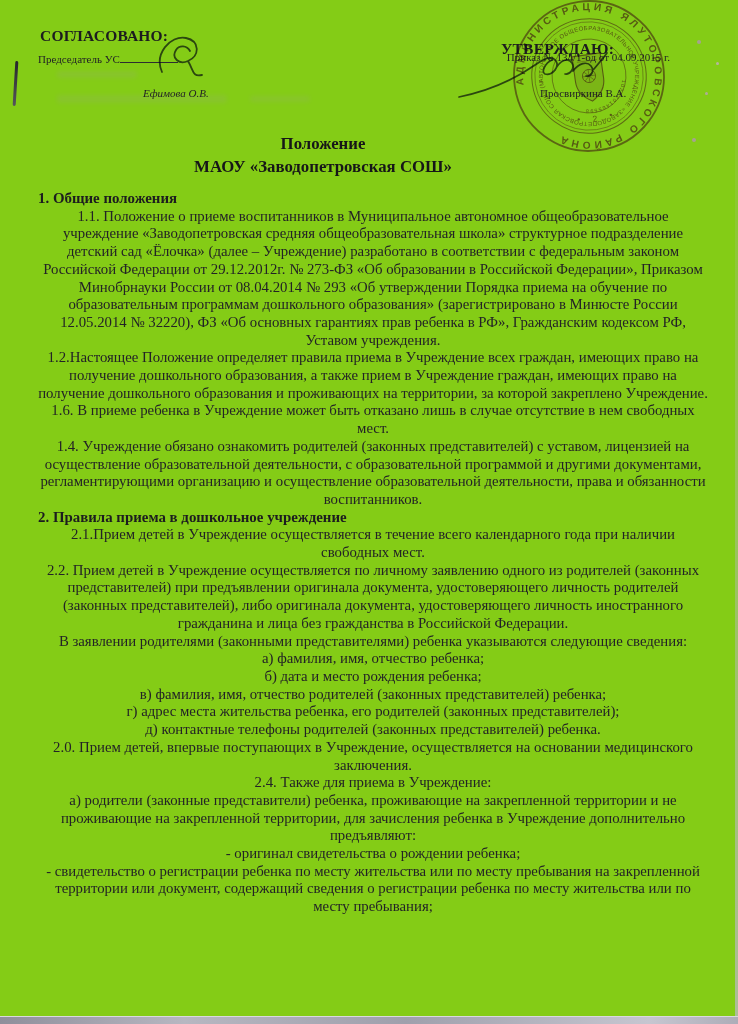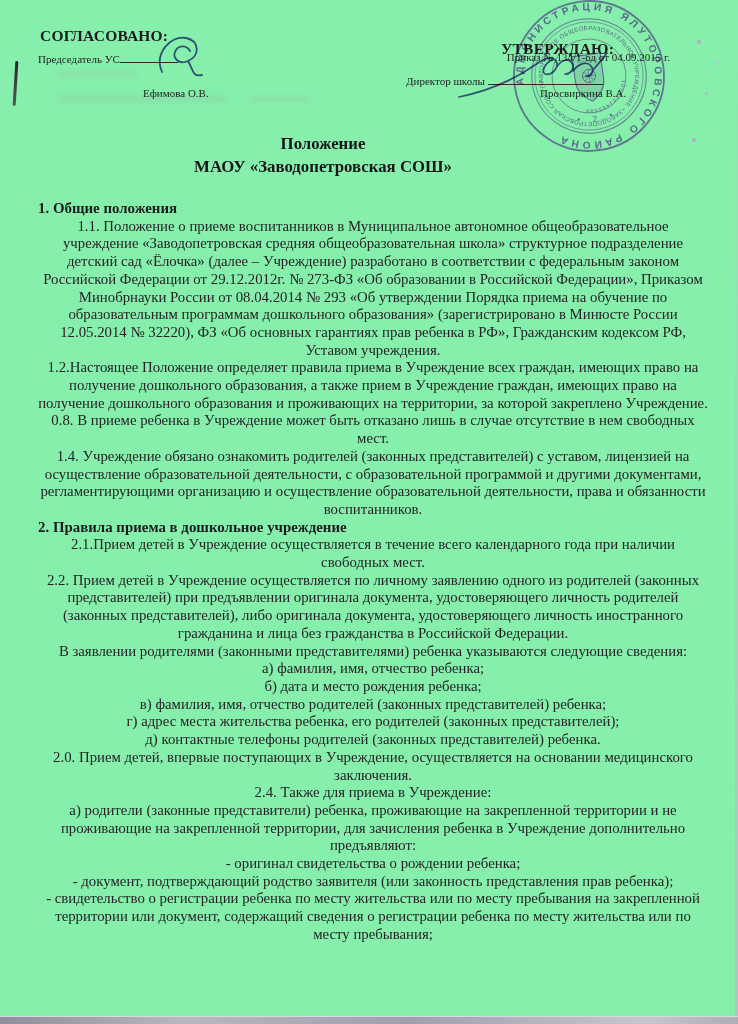--- a/index.html
+++ b/index.html
@@ -1,30 +1,30 @@
 <!DOCTYPE html>
 <html lang="ru"><head>
 <meta charset="utf-8">
 <style>
   html,body { margin:0; padding:0; background:#e9e9ec; }
   .page {
     position:relative; width:738px; height:1024px; margin:0 auto;
-    background:#86efac; overflow:hidden;
+    background:#84cc16; overflow:hidden;
     font-family:"Liberation Serif", serif; color:#232326;
   }
   
   .abs { position:absolute; }
   .hdr-label { font-weight:bold; font-size:15.5px; letter-spacing:.2px; color:#1c1c1f; }
   .hdr-text  { font-size:11px; white-space:nowrap; }
   .sigline { display:inline-block; border-bottom:1.4px solid #2d2d31; height:13px; vertical-align:baseline; }
   
   .title-block { position:absolute; top:132px; left:0; width:646px; text-align:center; }
   .title-line { font-weight:bold; font-size:16.8px; line-height:23px; color:#161618; }
   
-  .body-block { position:absolute; top:200px; left:38px; width:670px; }
+  .body-block { position:absolute; top:190px; left:38px; width:670px; }
   .sec-heading { font-weight:bold; font-size:14.9px; line-height:17.7px; color:#1c1c1f; }
   .para { margin:0; font-size:14.8px; line-height:17.7px; text-align:center; }
   
   .stamp { position:absolute; left:508px; top:-5px; width:162px; height:162px;
            mix-blend-mode:multiply; opacity:.88; pointer-events:none; }
   .stamp text { font-family:"Liberation Sans", sans-serif; }
   
   .sig { position:absolute; pointer-events:none; mix-blend-mode:multiply; }
   
   .edge-mark { position:absolute; left:14px; top:61px; width:3px; height:45px;
@@ -49,27 +49,24 @@
   <div class="ghost" style="left:250px; top:96px; width:60px; height:6px;"></div>
   <div class="speck" style="left:697px; top:40px; width:4px; height:4px; background:#b98ad6;"></div>
   <div class="speck" style="left:705px; top:92px; width:3px; height:3px; background:#c49ade;"></div>
   <div class="speck" style="left:692px; top:138px; width:4px; height:4px; background:#b98ad6;"></div>
   <div class="speck" style="left:716px; top:62px; width:3px; height:3px; background:#cfa9e6;"></div>
 
   <div class="abs hdr-label" style="left:40px; top:27px;">СОГЛАСОВАНО:</div>
   <div class="abs hdr-text" style="left:38px; top:49px;">
     <span>Председатель УС</span><span class="sigline" style="width:58px;"></span>
   </div>
-  <div class="abs hdr-text" style="left:143px; top:87px;">Ефимова О.В.</div>
+  <div class="abs hdr-text" style="left:143px; top:87px;font-style:italic;">Ефимова О.В.</div>
 
   <div class="abs hdr-label" style="left:501px; top:40px;">УТВЕРЖДАЮ:</div>
   <div class="abs hdr-text" style="right:68px; top:51px;">Приказ № 134/1-од от 04.09.2015 г.</div>
-  <div class="abs hdr-text" style="left:406px; top:71px;">
-    <span>Директор школы</span>&nbsp;<span class="sigline" style="width:115px;"></span>
-  </div>
   <div class="abs hdr-text" style="left:540px; top:87px;">Просвиркина В.А.</div>
 
   <svg class="stamp" viewBox="0 0 160 160">
     <g transform="rotate(-8 80 80)">
       <defs>
         <path id="ring-outer" d="M 15,80 A 65,65 0 1 1 145,80 A 65,65 0 1 1 15,80"></path>
         <path id="ring-mid" d="M 34.5,80 A 45.5,45.5 0 1 1 125.5,80 A 45.5,45.5 0 1 1 34.5,80"></path>
         <path id="ring-num" d="M 47,80 A 33,33 0 1 1 113,80 A 33,33 0 1 1 47,80"></path>
       </defs>
       <circle cx="80" cy="80" r="74" fill="none" stroke-width="1.8" opacity=".9" stroke="#9a5ec4"></circle>
@@ -108,37 +105,36 @@
   <div class="title-block">
     <div class="title-line">Положение</div>
     <div class="title-line">МАОУ «Заводопетровская СОШ»</div>
   </div>
 
   <div class="body-block">
     <div>
       <div class="sec-heading">1. Общие положения</div>
       <p class="para">1.1. Положение о  приеме воспитанников в Муниципальное автономное общеобразовательное учреждение «Заводопетровская средняя общеобразовательная школа» структурное подразделение детский сад «Ёлочка» (далее – Учреждение)  разработано в соответствии с федеральным законом Российской Федерации от 29.12.2012г. № 273-ФЗ «Об образовании в Российской Федерации», Приказом Минобрнауки России от 08.04.2014 № 293 «Об утверждении Порядка приема на обучение по образовательным программам дошкольного образования» (зарегистрировано в Минюсте России 12.05.2014 № 32220), ФЗ «Об основных гарантиях прав ребенка в РФ», Гражданским кодексом РФ, Уставом учреждения.</p>
       <p class="para">1.2.Настоящее Положение определяет правила приема в Учреждение всех граждан, имеющих право на получение дошкольного образования, а также прием в Учреждение граждан, имеющих право на получение дошкольного образования и проживающих на территории, за которой закреплено Учреждение.</p>
-      <p class="para">0.8. В приеме ребенка в Учреждение может быть отказано лишь в случае отсутствие в нем свободных мест.</p>
+      <p class="para">1.6. В приеме ребенка в Учреждение может быть отказано лишь в случае отсутствие в нем свободных мест.</p>
       <p class="para">1.4. Учреждение обязано ознакомить родителей (законных представителей) с уставом, лицензией на осуществление образовательной деятельности, с образовательной программой и другими документами, регламентирующими организацию и осуществление образовательной деятельности, права и обязанности воспитанников.</p>
     </div>
     <div>
       <div class="sec-heading">2. Правила приема в дошкольное учреждение</div>
       <p class="para">2.1.Прием детей в Учреждение осуществляется в течение всего календарного года при наличии свободных мест.</p>
       <p class="para">2.2. Прием детей в Учреждение осуществляется по личному заявлению одного из родителей (законных представителей) при предъявлении оригинала документа, удостоверяющего личность родителей (законных представителей), либо оригинала документа, удостоверяющего личность иностранного гражданина и лица без гражданства в Российской Федерации.</p>
       <p class="para">В заявлении родителями (законными представителями) ребенка указываются следующие сведения:</p>
       <p class="para">а) фамилия, имя, отчество ребенка;</p>
       <p class="para">б) дата и место рождения ребенка;</p>
       <p class="para">в) фамилия, имя, отчество родителей (законных представителей) ребенка;</p>
       <p class="para">г) адрес места жительства ребенка, его родителей (законных представителей);</p>
       <p class="para">д) контактные телефоны родителей (законных представителей) ребенка.</p>
       <p class="para">2.0. Прием детей, впервые поступающих в Учреждение, осуществляется на основании медицинского заключения.</p>
       <p class="para">2.4. Также для приема в Учреждение:</p>
       <p class="para">а) родители (законные представители) ребенка, проживающие на закрепленной территории и не проживающие на закрепленной территории, для зачисления ребенка в Учреждение дополнительно предъявляют:</p>
       <p class="para">-  оригинал свидетельства о рождении ребенка;</p>
-      <p class="para">- документ, подтверждающий родство заявителя (или законность представления прав ребенка);</p>
       <p class="para">-  свидетельство о регистрации ребенка по месту жительства или по месту пребывания на закрепленной территории или документ, содержащий сведения о регистрации ребенка по месту жительства или по месту пребывания;</p>
     </div>
   </div>
 
   <div class="scan-right"></div>
   <div class="scan-bottom"></div>
 </div>
 
 </body></html>

